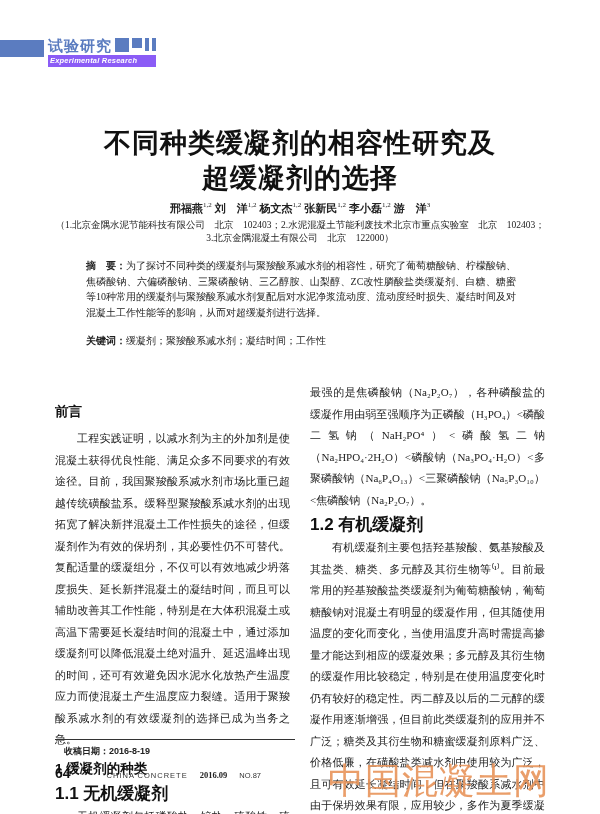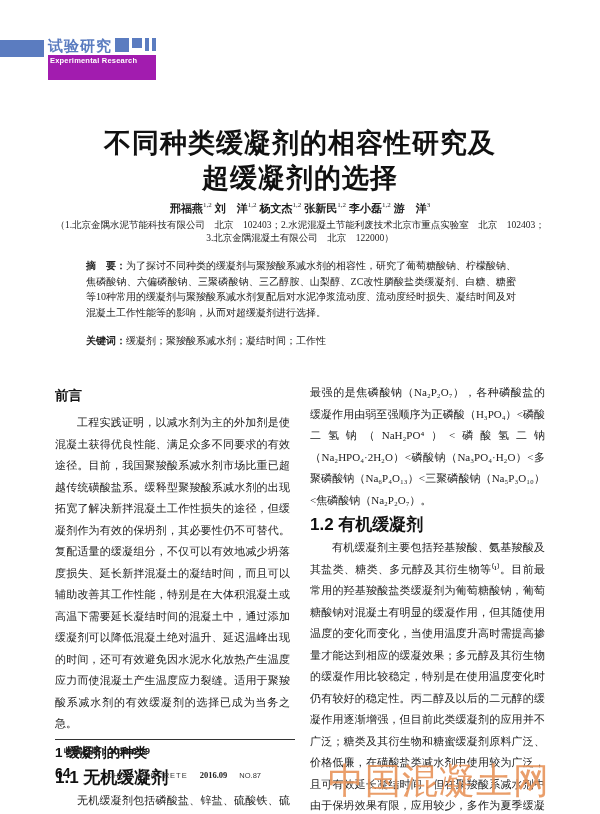--- a/index.html
+++ b/index.html
@@ -13,23 +13,23 @@
   
   .badge { position:absolute; top:38px; left:0; display:flex; align-items:flex-start; }
   .badge-left { width:44px; height:17px; background:#5b7cc0; margin-right:4px; margin-top:2px; }
   .badge-row { display:flex; height:16px; }
   .badge-cn { font-family:"Liberation Sans",sans-serif; font-weight:bold; font-size:15px; color:#5b7cc0; letter-spacing:1px; line-height:16px; }
   .sq { display:inline-block; background:#5b7cc0; margin-left:3px; }
   .sq-lg { width:14px; height:14px; }
   .sq-md { width:10px; height:10px; }
   .sq-bar { width:4px; height:13px; }
   .badge-en {
-    margin-top:1px; background:#a21caf; color:#ffffff;
+    margin-top:1px; background:#8b5cf6; color:#ffffff;
     font-family:"Liberation Sans",sans-serif; font-size:7.5px; font-weight:bold;
-    padding:1px 5px 15px 2px; letter-spacing:0.2px; white-space:nowrap;
+    padding:1px 5px 2px 2px; letter-spacing:0.2px; white-space:nowrap;font-style:italic;
   }
 
   
   .title {
     position:absolute; top:126px; left:0; width:100%;
     text-align:center; font-family:"Liberation Sans",sans-serif;
     font-weight:900; font-size:27px; line-height:35px; color:#111; letter-spacing:1px;
   }
   .authors {
     position:absolute; top:201px; left:0; width:100%;
@@ -54,21 +54,21 @@
   }
 
   
   .columns { position:absolute; top:382px; left:55px; width:490px; display:flex; gap:20px; }
   .col { width:235px; font-size:11px; line-height:21.5px; text-align:justify; color:#222; }
   .col p.ind { text-indent:2em; }
   .h-big {
     font-family:"Liberation Sans",sans-serif; font-weight:bold; font-size:13.5px;
     line-height:20px; margin:8px 0 6px 0; text-align:left; color:#111;
   }
-  .h-big.first { margin-top:4px; }
+  .h-big.first { margin-top:20px; }
   .h-sub {
     font-family:"Liberation Sans",sans-serif; font-weight:bold; font-size:17px;
     line-height:18px; margin:5px 0 3px 0; text-align:left; color:#111;
   }
 
   
   .received { position:absolute; top:739px; left:55px; width:240px; }
   .received .rule { border-top:1px solid #333; margin-bottom:5px; }
   .received .txt { font-size:9px; font-weight:bold; font-family:"Liberation Sans",sans-serif; color:#222;padding-left:9px; }
 

